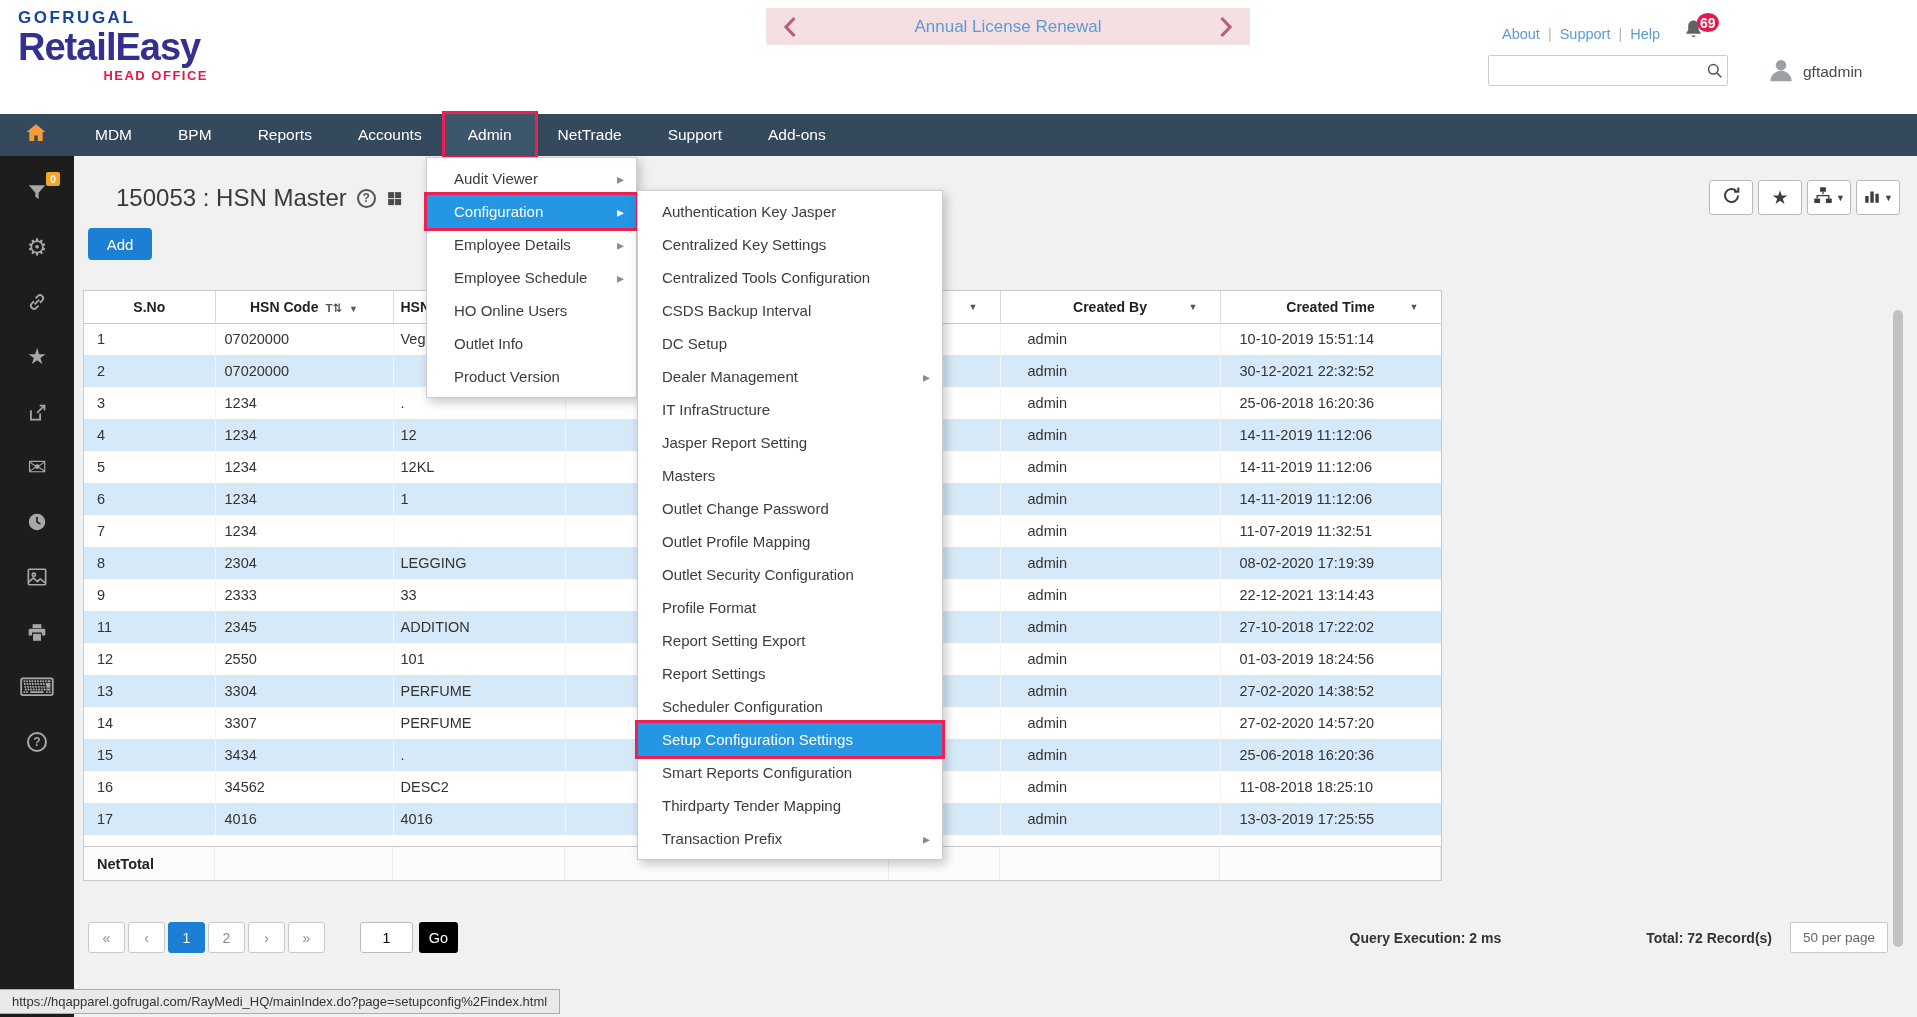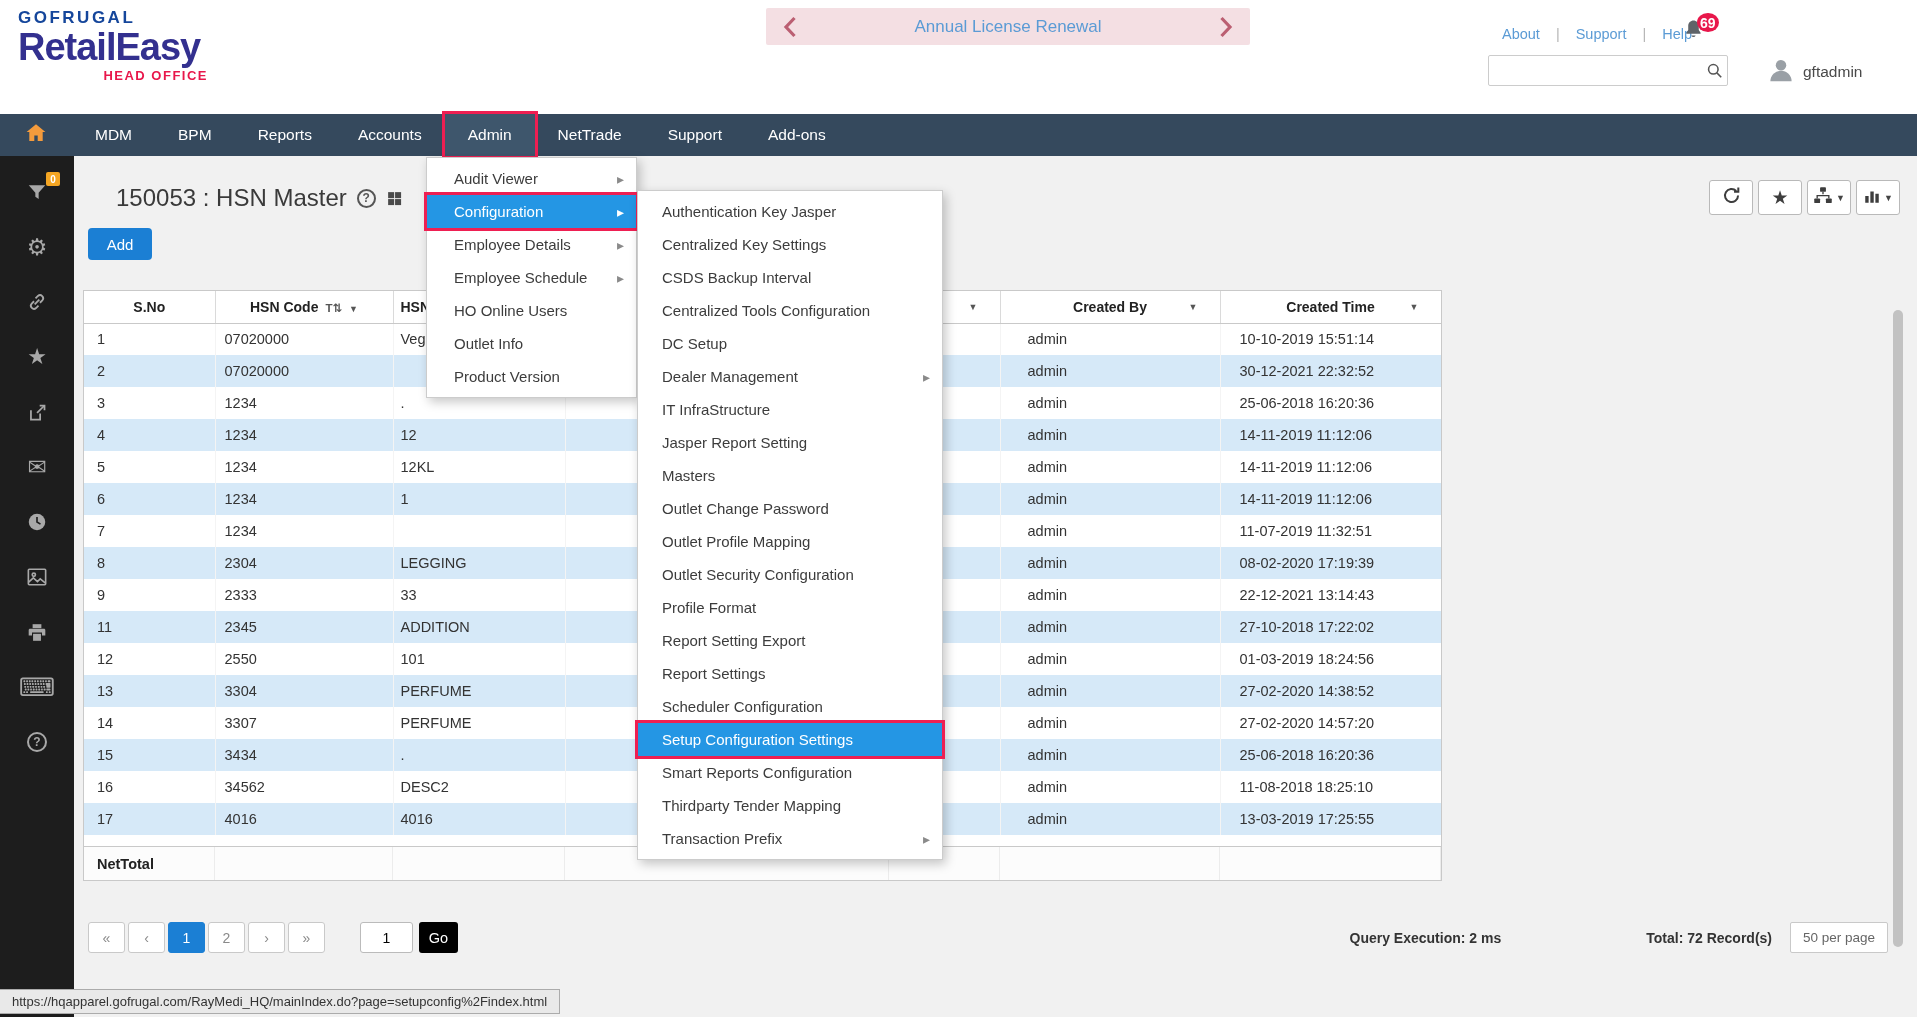--- a/index.html
+++ b/index.html
@@ -8,21 +8,21 @@
 
   
   .topbar { position:absolute; left:0; top:0; width:100%; height:114px; background:#fff; z-index:5; }
   .logo { position:absolute; left:18px; top:8px; width:236px; cursor:pointer; }
   .logo-line1 { font-size:17px; font-weight:bold; color:#15469b; letter-spacing:2.5px; }
   .logo-line2 { font-size:38px; font-weight:bold; color:#33308f; line-height:1.05; letter-spacing:-1px; }
   .logo-line3 { font-size:13px; font-weight:bold; color:#e8174b; letter-spacing:1.5px; text-align:right; width:190px; }
   .banner { position:absolute; left:766px; top:8px; width:484px; height:37px; background:#f4dfe3; border-radius:2px; display:flex; align-items:center; justify-content:space-between; padding:0 12px; }
   .banner-text { color:#5b9bd5; font-size:17px; }
   .banner-arrow { width:24px; height:26px; display:flex; align-items:center; justify-content:center; cursor:pointer; }
-  .quick-links { position:absolute; left:1502px; top:26px; display:flex; align-items:flex-start; gap:16px; font-size:14.5px; }
+  .quick-links { position:absolute; left:1502px; top:26px; display:flex; align-items:flex-start; gap:8px; font-size:14.5px; }
   .qlink { color:#5b9bd5; cursor:pointer; }
   .sep { color:#b5b5b5; }
   .bell-wrap { position:absolute; left:1682px; top:18px; width:30px; height:30px; cursor:pointer; }
   .badge { position:absolute; top:-5px; left:15px; background:#e8174b; color:#fff; border-radius:50%; min-width:19px; height:19px; padding:0 3px; font-size:14px; font-weight:bold; display:flex; align-items:center; justify-content:center; }
   .search-box { position:absolute; left:1488px; top:55px; width:240px; height:31px; border:1px solid #ccc; border-radius:2px; background:#fff; display:flex; align-items:center; }
   .search-input { flex:1; border:none; outline:none; height:100%; padding:0 8px; font-size:14px; background:transparent; }
   .search-ic { width:26px; display:flex; align-items:center; justify-content:center; cursor:pointer; }
   .user-chip { position:absolute; left:1766px; top:55px; display:flex; align-items:center; gap:7px; cursor:pointer; }
   .user-name { font-size:15.5px; color:#4a4a4a; }
 
@@ -495,24 +495,24 @@
     </div>
   </div>
 <div class="dropdown" id="config-menu">
     <div class="menu-item">
       <span class="menu-label">Authentication Key Jasper</span>
     </div>
     <div class="menu-item">
       <span class="menu-label">Centralized Key Settings</span>
     </div>
     <div class="menu-item">
+      <span class="menu-label">Centralized Tools Configuration</span>
+    </div>
+    <div class="menu-item">
       <span class="menu-label">CSDS Backup Interval</span>
-    </div>
-    <div class="menu-item">
-      <span class="menu-label">Centralized Tools Configuration</span>
     </div>
     <div class="menu-item">
       <span class="menu-label">DC Setup</span>
     </div>
     <div class="menu-item">
       <span class="menu-label">Dealer Management</span>
       <span class="submenu-arrow">▸</span>
     </div>
     <div class="menu-item">
       <span class="menu-label">IT InfraStructure</span>

